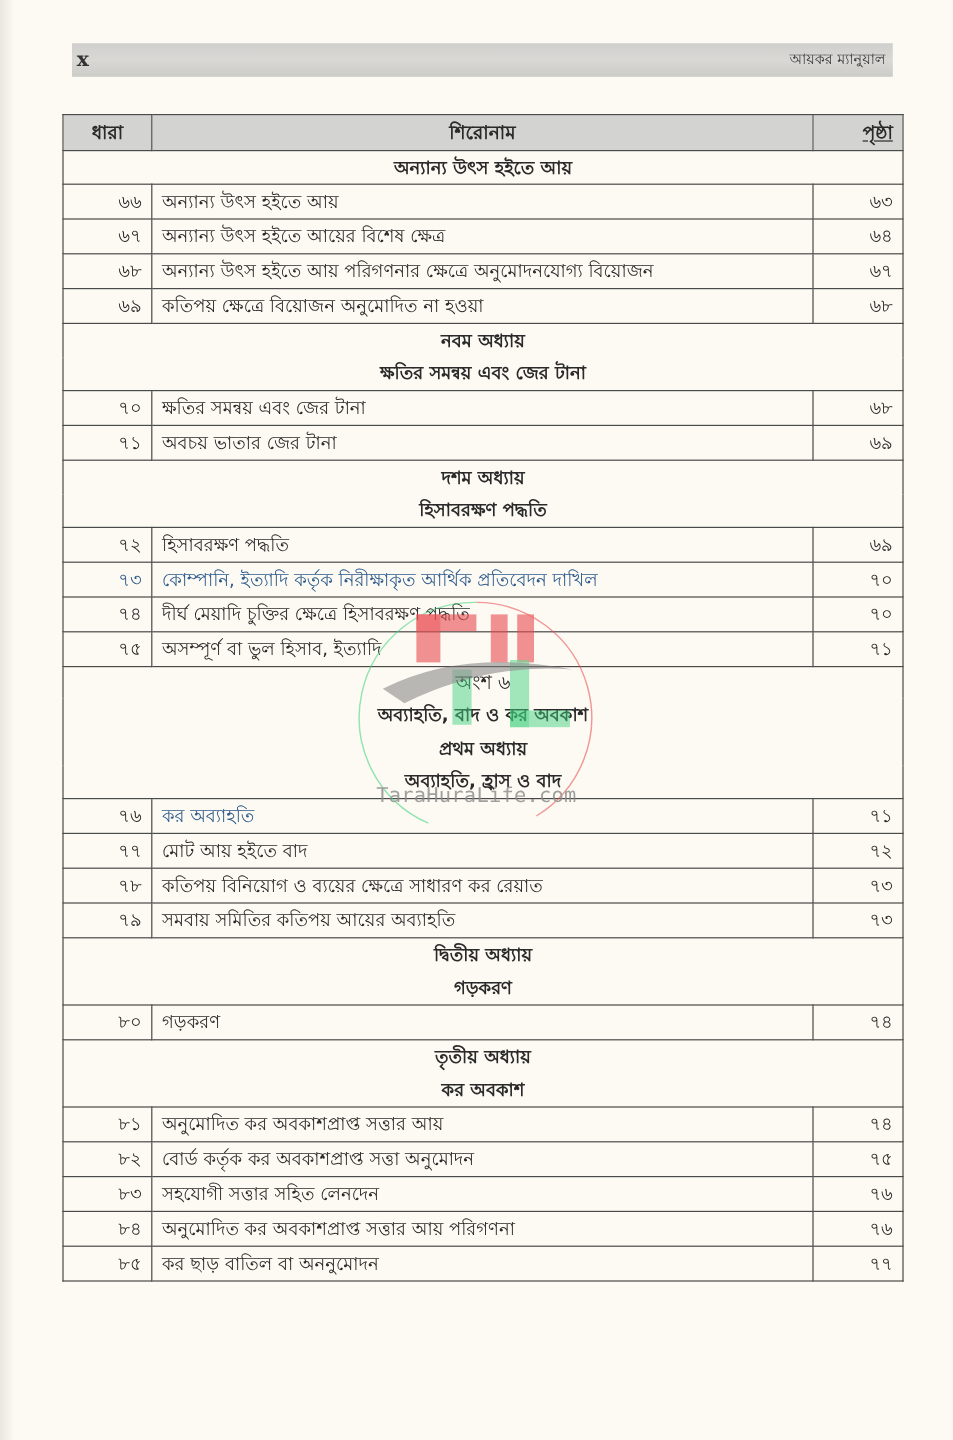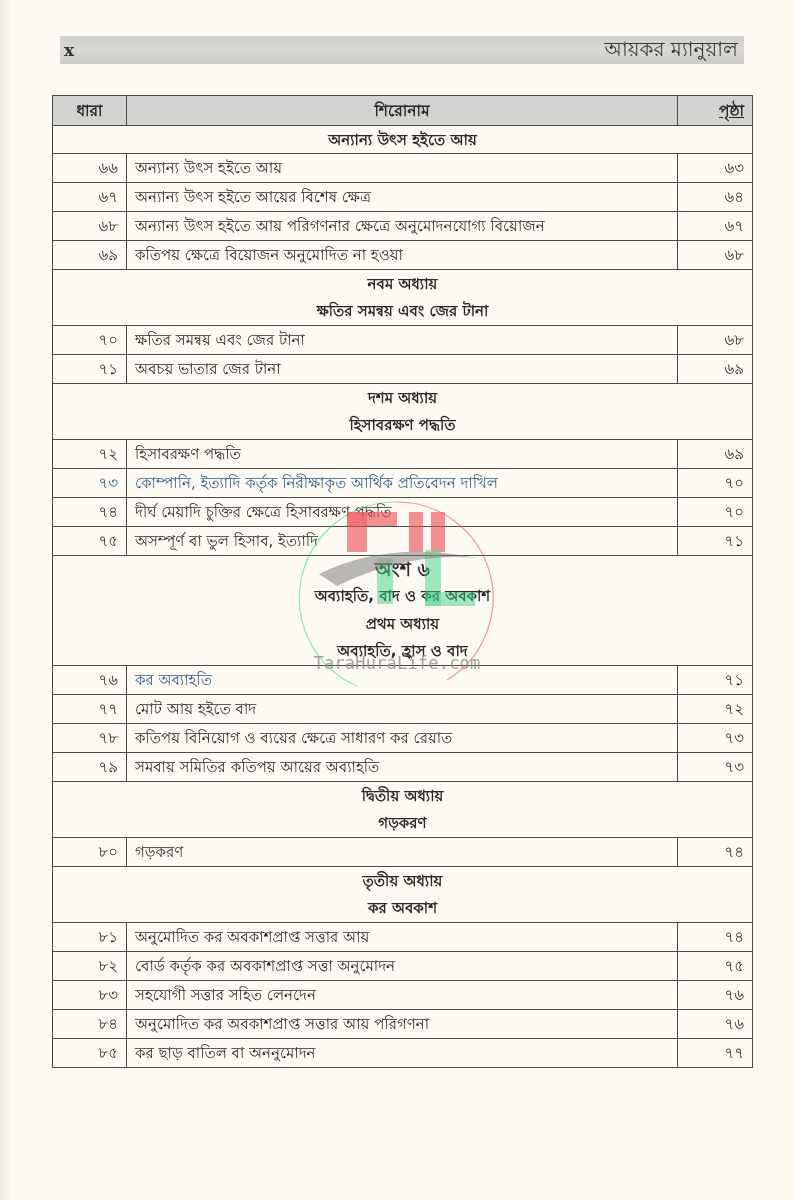--- a/index.html
+++ b/index.html
@@ -34,21 +34,21 @@
       box-sizing: border-box;
       padding: 0 6px 0 4px;
     }
     .page-number {
       font-family: "DejaVu Serif", serif;
       font-weight: bold;
       font-size: 17px;
       color: #333;
     }
     .book-title {
-      font-size: 20px;
+      font-size: 12px;
       color: #3a3a3a;
     }
     table.toc {
       position: absolute;
       left: 52px;
       top: 78px;
       width: 700px;
       border-collapse: collapse;
       table-layout: fixed;
       margin-top: 17px;
@@ -82,22 +82,22 @@
       text-align: center;
       font-weight: bold;
       border-top: none;
       border-bottom: none;
       height: 28px;
       padding: 0;
     }
     tr.heading.first td { border-top: 1.3px solid #4a4a4a; }
     tr.heading.last td { border-bottom: 1.3px solid #4a4a4a; }
     tr.heading td.part-label {
-      font-weight: bold;
-      font-size: 19px;
+      font-weight: normal;
+      font-size: 16px;
       height: 26px;
     }
     tr.heading td.chapter-plain { font-weight: bold; }
     .blue { color: #2e5a8c; }
     .watermark {
       position: absolute;
       left: 297px;
       top: 498px;
       width: 200px;
       height: 200px;

